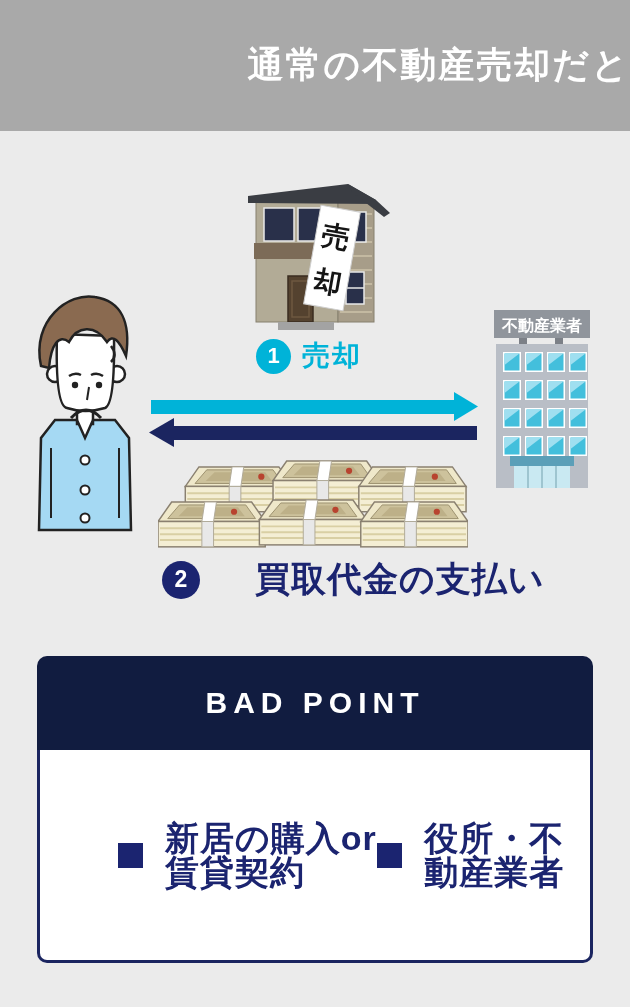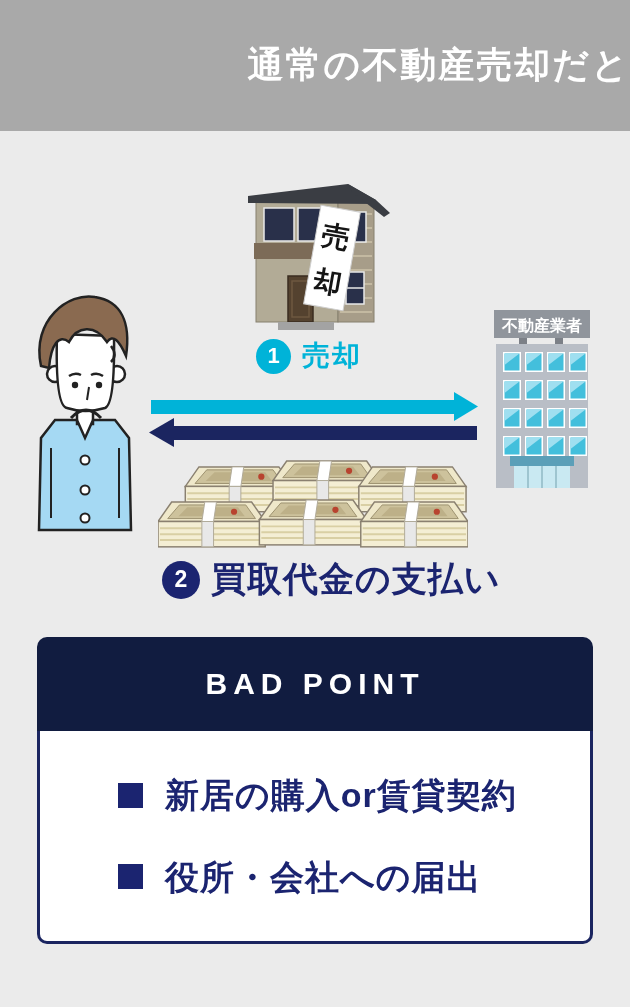--- a/index.html
+++ b/index.html
@@ -12,27 +12,27 @@
   .header{position:absolute;left:0;top:0;width:630px;height:131px;background:var(--header-bg);
     display:flex;align-items:center;justify-content:flex-end;}
   .header-title{color:#fff;font-size:36px;font-weight:bold;letter-spacing:2px;}
   .abs{position:absolute;}
   .step-label{position:absolute;display:flex;align-items:center;gap:11px;}
   .step-circle{border-radius:50%;display:flex;align-items:center;justify-content:center;
     color:#fff;font-weight:bold;}
   .step1 .step-circle{width:35px;height:35px;background:var(--cyan);font-size:22px;}
   .step1 .step-text{color:var(--cyan);font-size:28px;font-weight:800;letter-spacing:2px;font-family:Liberation Serif, serif;}
   .step2 .step-circle{width:38px;height:38px;background:var(--text-navy);font-size:23px;}
-  .step2 .step-text{color:var(--text-navy);font-size:35px;font-weight:800;letter-spacing:1px;}
-  .badpoint{position:absolute;left:37px;top:637px;width:556px;height:307px;border-radius:10px;}
+  .step2 .step-text{color:var(--text-navy);font-size:35px;font-weight:800;letter-spacing:1px;margin-left:44px;}
+  .badpoint{position:absolute;left:37px;top:656px;width:556px;height:307px;border-radius:10px;}
   .bp-header{height:94px;background:var(--badpoint-bg);border-radius:10px 10px 0 0;
     display:flex;align-items:center;justify-content:center;}
   .bp-title{color:#fff;font-size:30px;font-weight:600;letter-spacing:6px;}
   .bp-body{height:213px;background:#fff;border:3px solid var(--navy);border-top:none;
-    border-radius:0 0 10px 10px;display:flex;flex-direction:column;justify-content:space-evenly;
+    border-radius:0 0 10px 10px;display:flex;flex-direction:row;justify-content:space-evenly;
     padding-left:78px;}
   .bp-item{display:flex;align-items:center;gap:22px;}
   .bp-bullet{width:25px;height:25px;background:var(--text-navy);flex:0 0 auto;}
   .bp-text{color:var(--text-navy);font-size:34px;font-weight:bold;letter-spacing:1px;line-height:1;}
 </style>
 </head>
 <body>
 
 <div class="page">
 
@@ -175,18 +175,18 @@
     <div class="bp-header">
       <div class="bp-title">BAD POINT</div>
     </div>
     <div class="bp-body">
       <div class="bp-item">
         <span class="bp-bullet"></span>
         <span class="bp-text">新居の購入or賃貸契約</span>
       </div>
       <div class="bp-item">
         <span class="bp-bullet"></span>
-        <span class="bp-text">役所・会社への届出</span>
+        <span class="bp-text">役所・不動産業者</span>
       </div>
     </div>
   </div>
 
 </div>
 
 </body></html>

